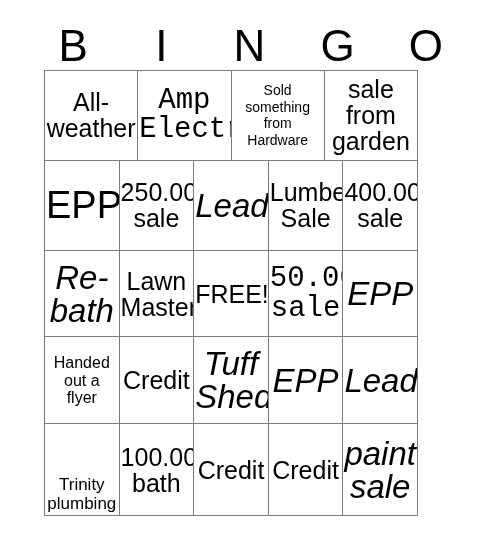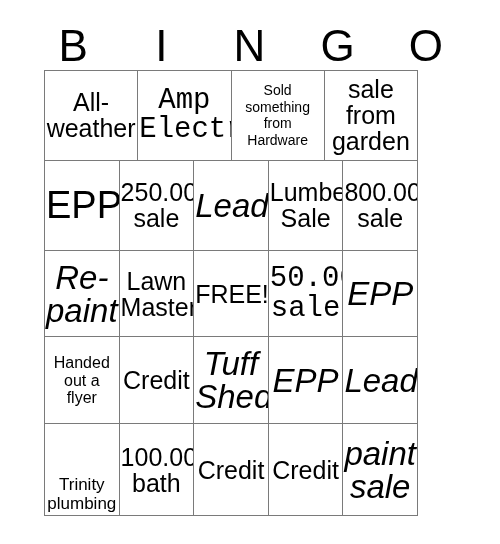--- a/index.html
+++ b/index.html
@@ -145,29 +145,29 @@
 sale</span>
         </div>
       <div class="cell fs-xl">
           <span class="cell-text">Lead</span>
         </div>
       <div class="cell fs-md">
           <span class="cell-text">Lumber
 Sale</span>
         </div>
       <div class="cell fs-md">
-          <span class="cell-text">800.00
+          <span class="cell-text">400.00
 sale</span>
         </div>
     </div>
 
     <div class="grid-row r2">
       <div class="cell fs-xl">
           <span class="cell-text">Re-
-paint</span>
+bath</span>
         </div>
       <div class="cell fs-md">
           <span class="cell-text">Lawn
 Master</span>
         </div>
       <div class="cell fs-md">
           <span class="cell-text">FREE!</span>
         </div>
       <div class="cell fs-lg">
           <span class="cell-text">50.00

